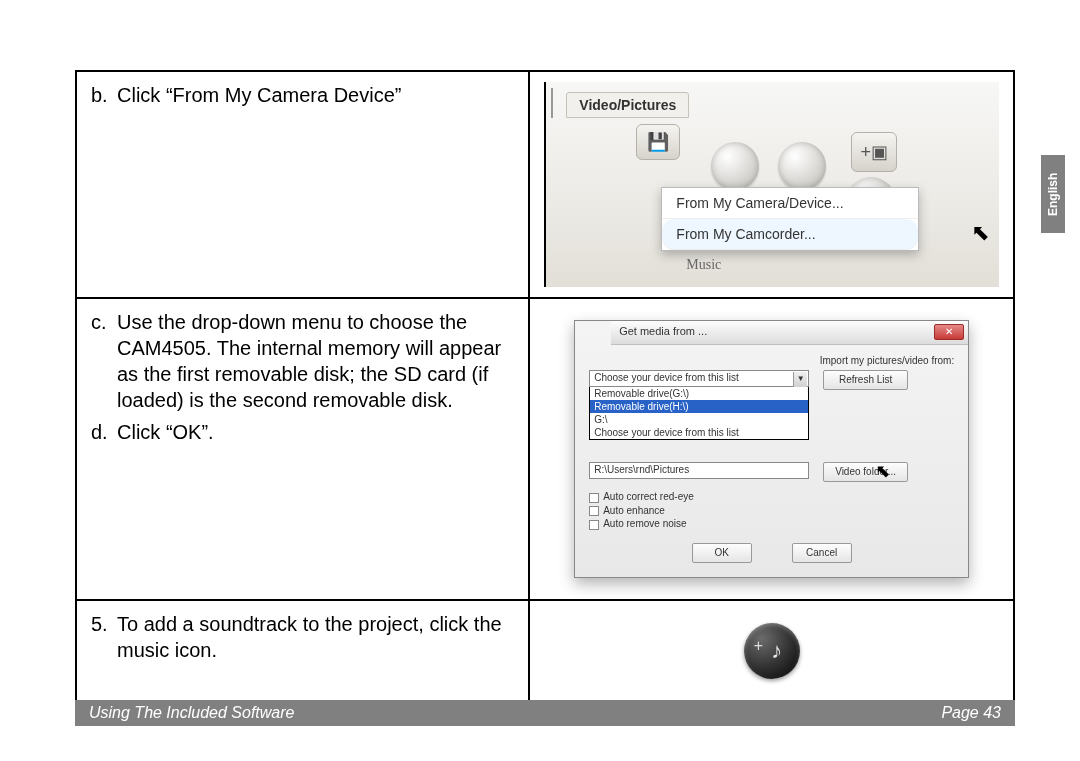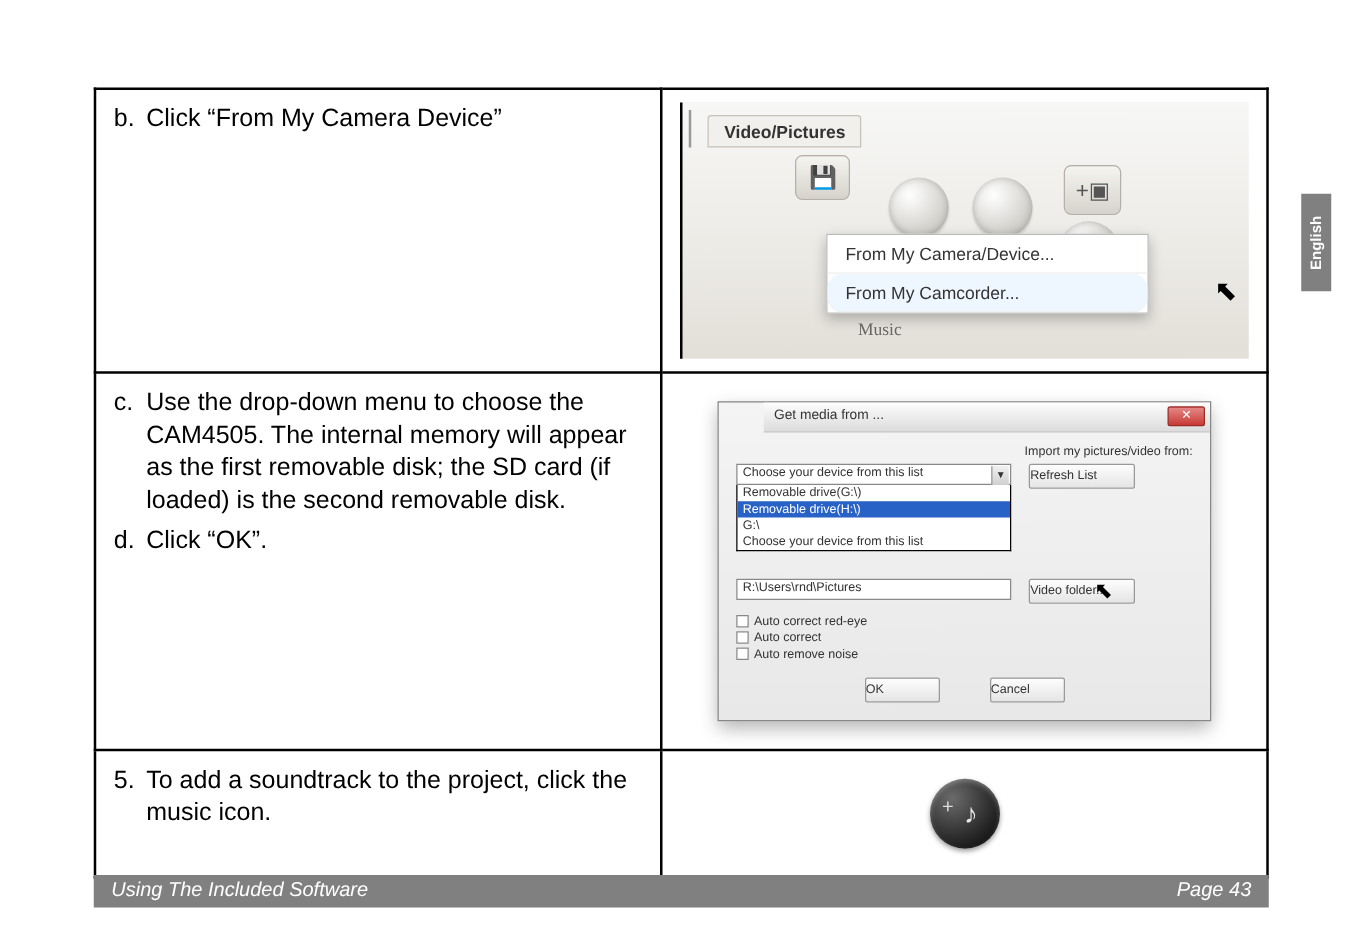--- a/index.html
+++ b/index.html
@@ -233,20 +233,21 @@
     background: #2862c7;
     color: #fff;
   }
   .dlg-btn {
     width: 85px;
     height: 20px;
     background: linear-gradient(180deg, #fdfdfd, #e5e5e5);
     border: 1px solid #999;
     border-radius: 2px;
     font-size: 10px;
+    text-align: center;
     line-height: 18px;
   }
   .path-field {
     width: 220px;
     height: 17px;
     background: #fff;
     border: 1px solid #888;
     font-size: 10px;
     padding: 1px 4px;
   }
@@ -413,21 +414,21 @@
                   </div>
                 </div>
                 <div class="dlg-btn">Refresh List</div>
               </div>
               <div class="dlg-row" style="margin-top:22px;">
                 <div class="path-field">R:\Users\rnd\Pictures</div>
                 <div class="dlg-btn">Video folder...</div>
               </div>
               <div style="margin-top:4px;">
                 <div class="check-row"><span class="check-box"></span><span>Auto correct red-eye</span></div>
-                <div class="check-row"><span class="check-box"></span><span>Auto correct</span></div>
+                <div class="check-row"><span class="check-box"></span><span>Auto enhance</span></div>
                 <div class="check-row"><span class="check-box"></span><span>Auto remove noise</span></div>
               </div>
               <div class="dlg-footer">
                 <div class="dlg-btn">OK</div>
                 <div class="dlg-btn">Cancel</div>
               </div>
               <div class="dlg-cursor">⬉</div>
             </div>
           </div>
         </div>

